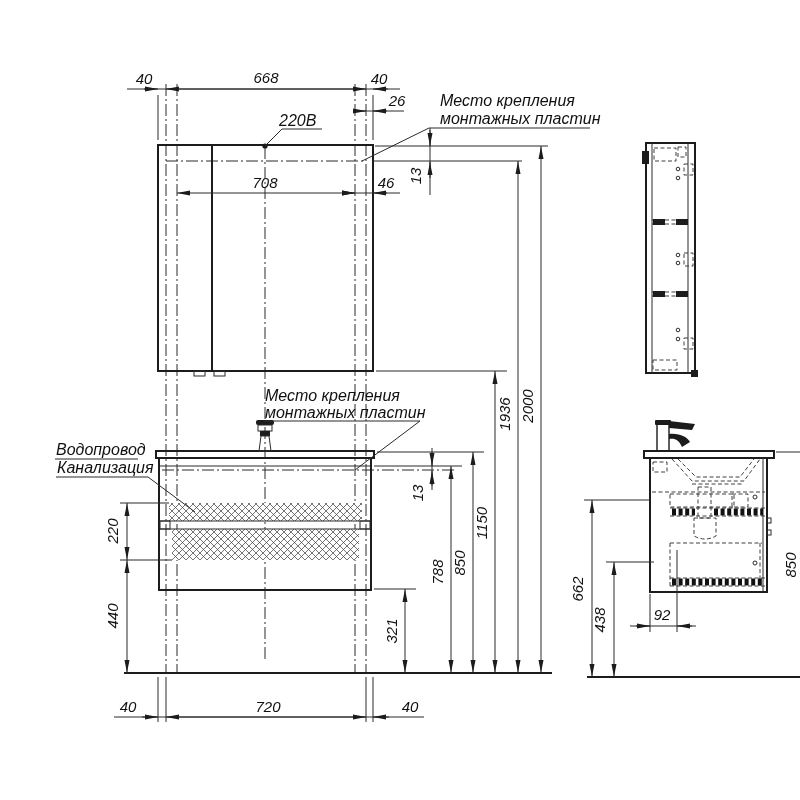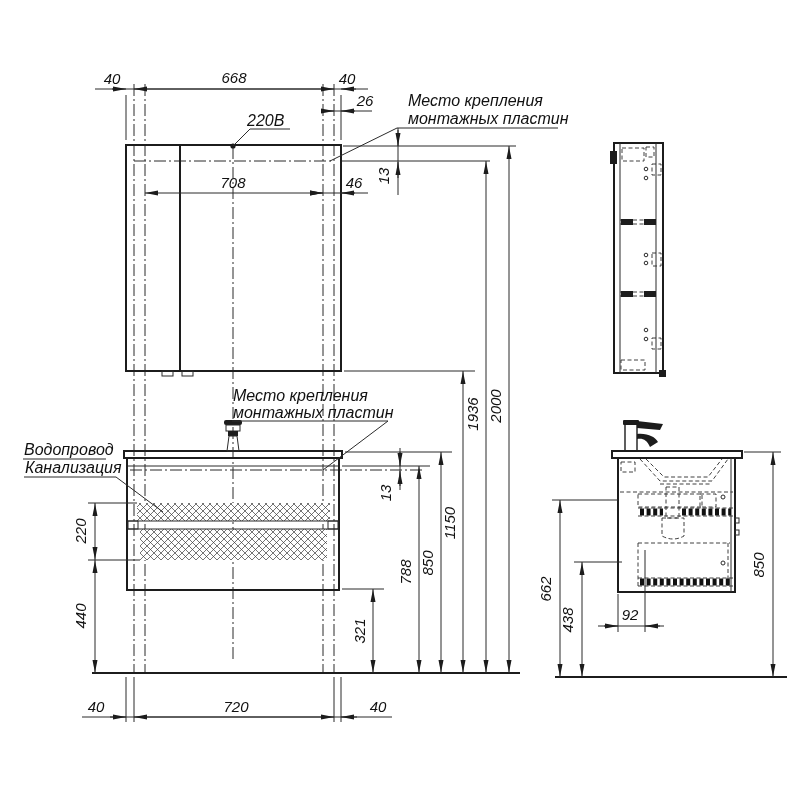--- a/index.html
+++ b/index.html
@@ -1,16 +1,16 @@
 <!DOCTYPE html>
 <html><head>
 <meta charset="utf-8">
 <style>
   html,body{margin:0;padding:0;background:#fff;}
-  .page{width:720px;height:800px;background:#fff;position:relative;font-family:"Liberation Sans",sans-serif;}
+  .page{width:720px;height:800px;background:#fff;position:relative;font-family:"Liberation Sans",sans-serif;margin-left:32px;}
   svg{display:block;}
   .thick{stroke:#1c1c1c;stroke-width:2;fill:none;}
   .med{stroke:#1c1c1c;stroke-width:1.4;fill:none;}
   .thin{stroke:#2b2b2b;stroke-width:1;fill:none;}
   .dim{stroke:#2b2b2b;stroke-width:1;fill:none;}
   .dashdot{stroke:#2b2b2b;stroke-width:1;fill:none;stroke-dasharray:12 3 2 3;}
   .dashedthin{stroke:#2b2b2b;stroke-width:0.9;fill:none;stroke-dasharray:4 2.5;}
   .rail{stroke:#111;stroke-width:7;fill:none;stroke-dasharray:4 2.6;}
   .blackfill{fill:#1c1c1c;stroke:none;}
   text{fill:#111;font-family:"Liberation Sans",sans-serif;font-style:italic;}

